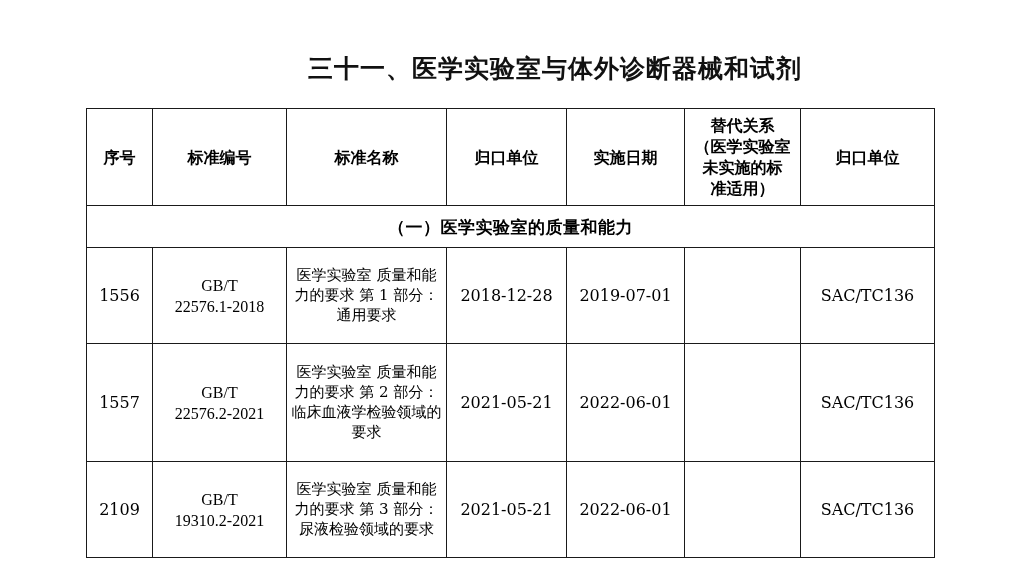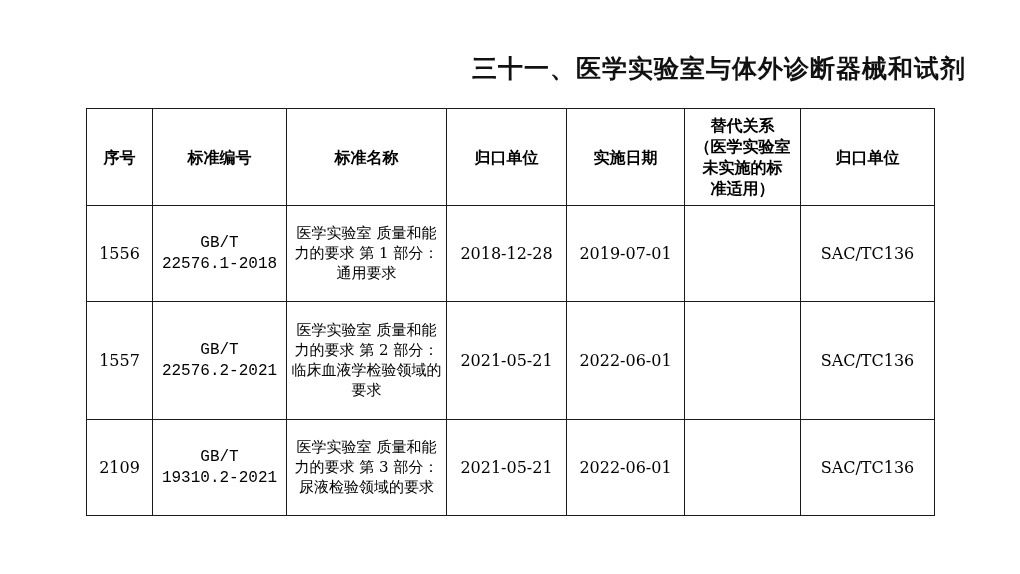--- a/index.html
+++ b/index.html
@@ -24,21 +24,21 @@
   .doc-title {
     position: absolute;
     left: 86px;
     top: 52px;
     width: 880px;
     font-family: "DejaVu Serif", "Liberation Serif", serif;
     font-size: 25px;
     font-weight: bold;
     letter-spacing: 1px;
     color: #111111;
-    text-align: right;
+    text-align: center;
     padding-left: 58px;
     box-sizing: border-box;
     white-space: nowrap;
   }
   .std-table {
     position: absolute;
     left: 86px;
     top: 108px;
     width: 848px;
     border-collapse: collapse;
@@ -75,21 +75,21 @@
     font-size: 17px;
     font-weight: bold;
     height: 42px;
     letter-spacing: 0.5px;
   }
   .cell-num {
     font-family: "DejaVu Serif", "Liberation Serif", serif;
     font-size: 16px;
   }
   .cell-code {
-    font-family: Liberation Mono, monospace;
+    font-family: Liberation Serif, serif;
     font-size: 16px;
     line-height: 1.35;
   }
   .cell-name {
     font-family: "DejaVu Serif", "Liberation Serif", serif;
     font-size: 15px;
     line-height: 1.45;
     text-align: center;
     padding: 5px 6px;
   }
@@ -135,20 +135,23 @@
         <td class="hdr-multiline">
           <div>替代关系</div>
           <div>（医学实验室</div>
           <div>未实施的标</div>
           <div>准适用）</div>
         </td>
         <td>归口单位</td>
       </tr>
     </thead>
     <tbody>
+      <tr class="section-row">
+        <td colspan="7">（一）医学实验室的质量和能力</td>
+      </tr>
 
       <tr class="data-row">
         <td class="cell-num">1556</td>
         <td class="cell-code">
           <div>GB/T</div>
           <div>22576.1-2018</div>
         </td>
         <td class="cell-name">医学实验室  质量和能力的要求  第 1 部分：通用要求</td>
         <td class="cell-date">2018-12-28</td>
         <td class="cell-date">2019-07-01</td>

